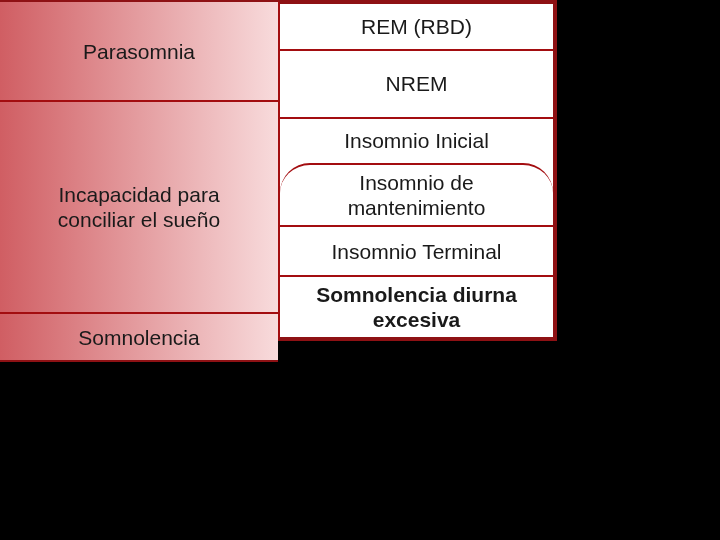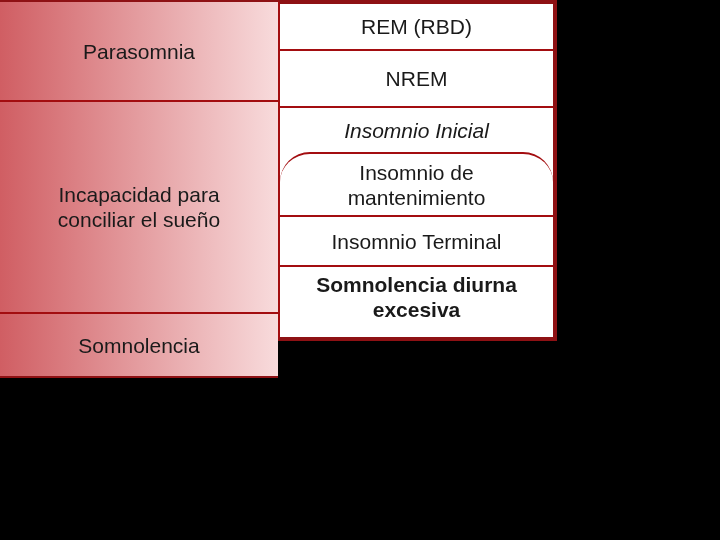--- a/index.html
+++ b/index.html
@@ -40,21 +40,21 @@
     align-items: center;
     justify-content: center;
     text-align: center;
     color: var(--text);
     font-size: 21px;
     line-height: 25px;
     padding: 0 25px;
   }
   .lcell-1 { height: 100px; border-top: 2px solid var(--outer-border); }
   .lcell-2 { height: 212px; border-top: 2px solid var(--inner-border); }
-  .lcell-3 { height: 66px;  border-top: 2px solid var(--inner-border);
+  .lcell-3 { height: 50px;  border-top: 2px solid var(--inner-border);
              border-bottom: 2px solid var(--outer-border); }
   .col-right {
     box-sizing: border-box;
     width: 279px; height: 341px;
     background: var(--cell-fill);
     border: 4px solid var(--outer-border);
     border-left: 2px solid var(--inner-border);
     display: flex;
     flex-direction: column;
   }
@@ -64,22 +64,22 @@
     align-items: center;
     justify-content: center;
     text-align: center;
     color: var(--text);
     font-size: 21px;
     line-height: 25px;
     padding: 0 36px;
     background: var(--cell-fill);
   }
   .rcell-1 { height: 45px; }
-  .rcell-2 { height: 57px; border-top: 2px solid var(--inner-border); }
-  .rcell-3 { height: 46px; border-top: 2px solid var(--inner-border); font-style: italic; }
+  .rcell-2 { height: 68px; border-top: 2px solid var(--inner-border); }
+  .rcell-3 { height: 46px; border-top: 2px solid var(--inner-border); }
   .rcell-4 { height: 63px; border-top: 2px solid var(--inner-border); border-radius: 30px; }
   .rcell-5 { height: 50px; border-top: 2px solid var(--inner-border); }
   .rcell-6 { height: 62px; border-top: 2px solid var(--inner-border); font-weight: bold; }
 </style>
 </head>
 <body>
 
 <div class="slide">
   <div class="tbl">
 

